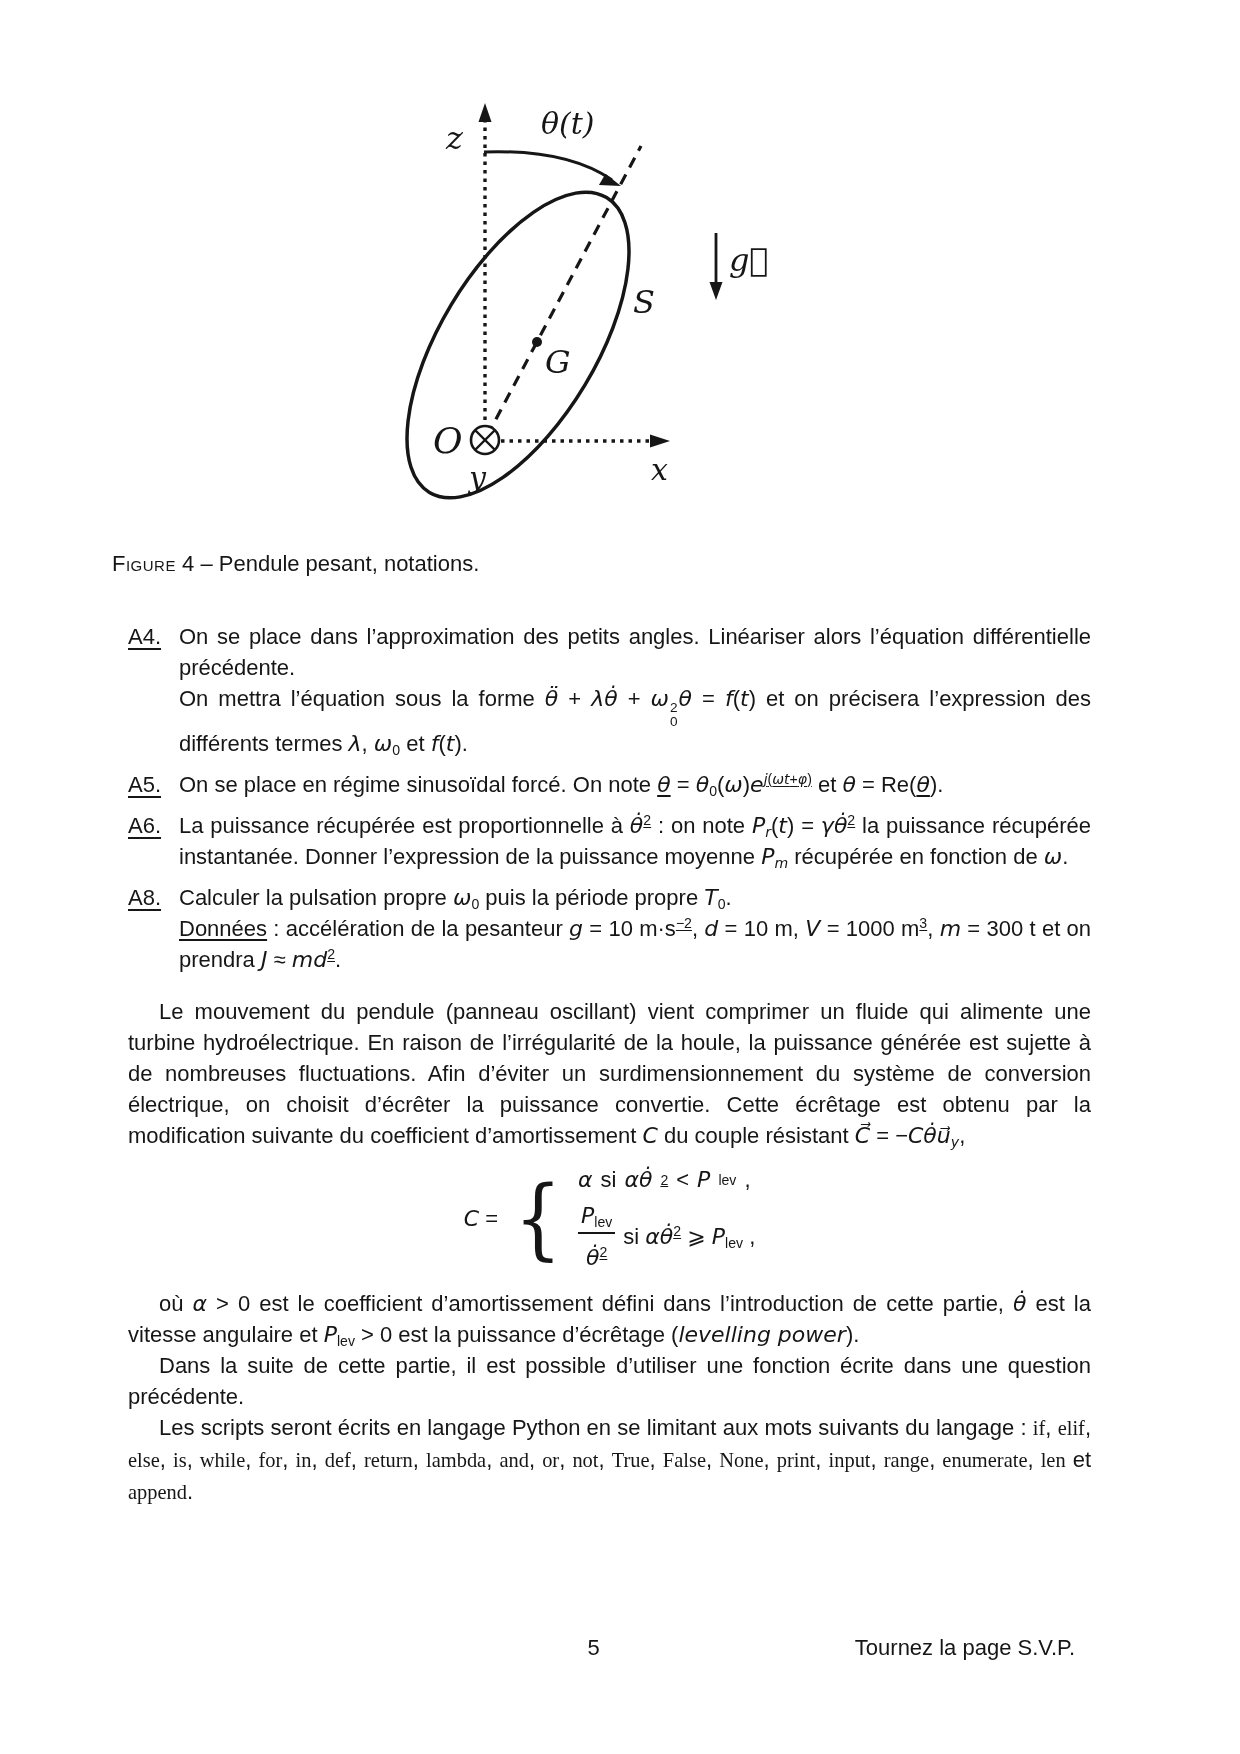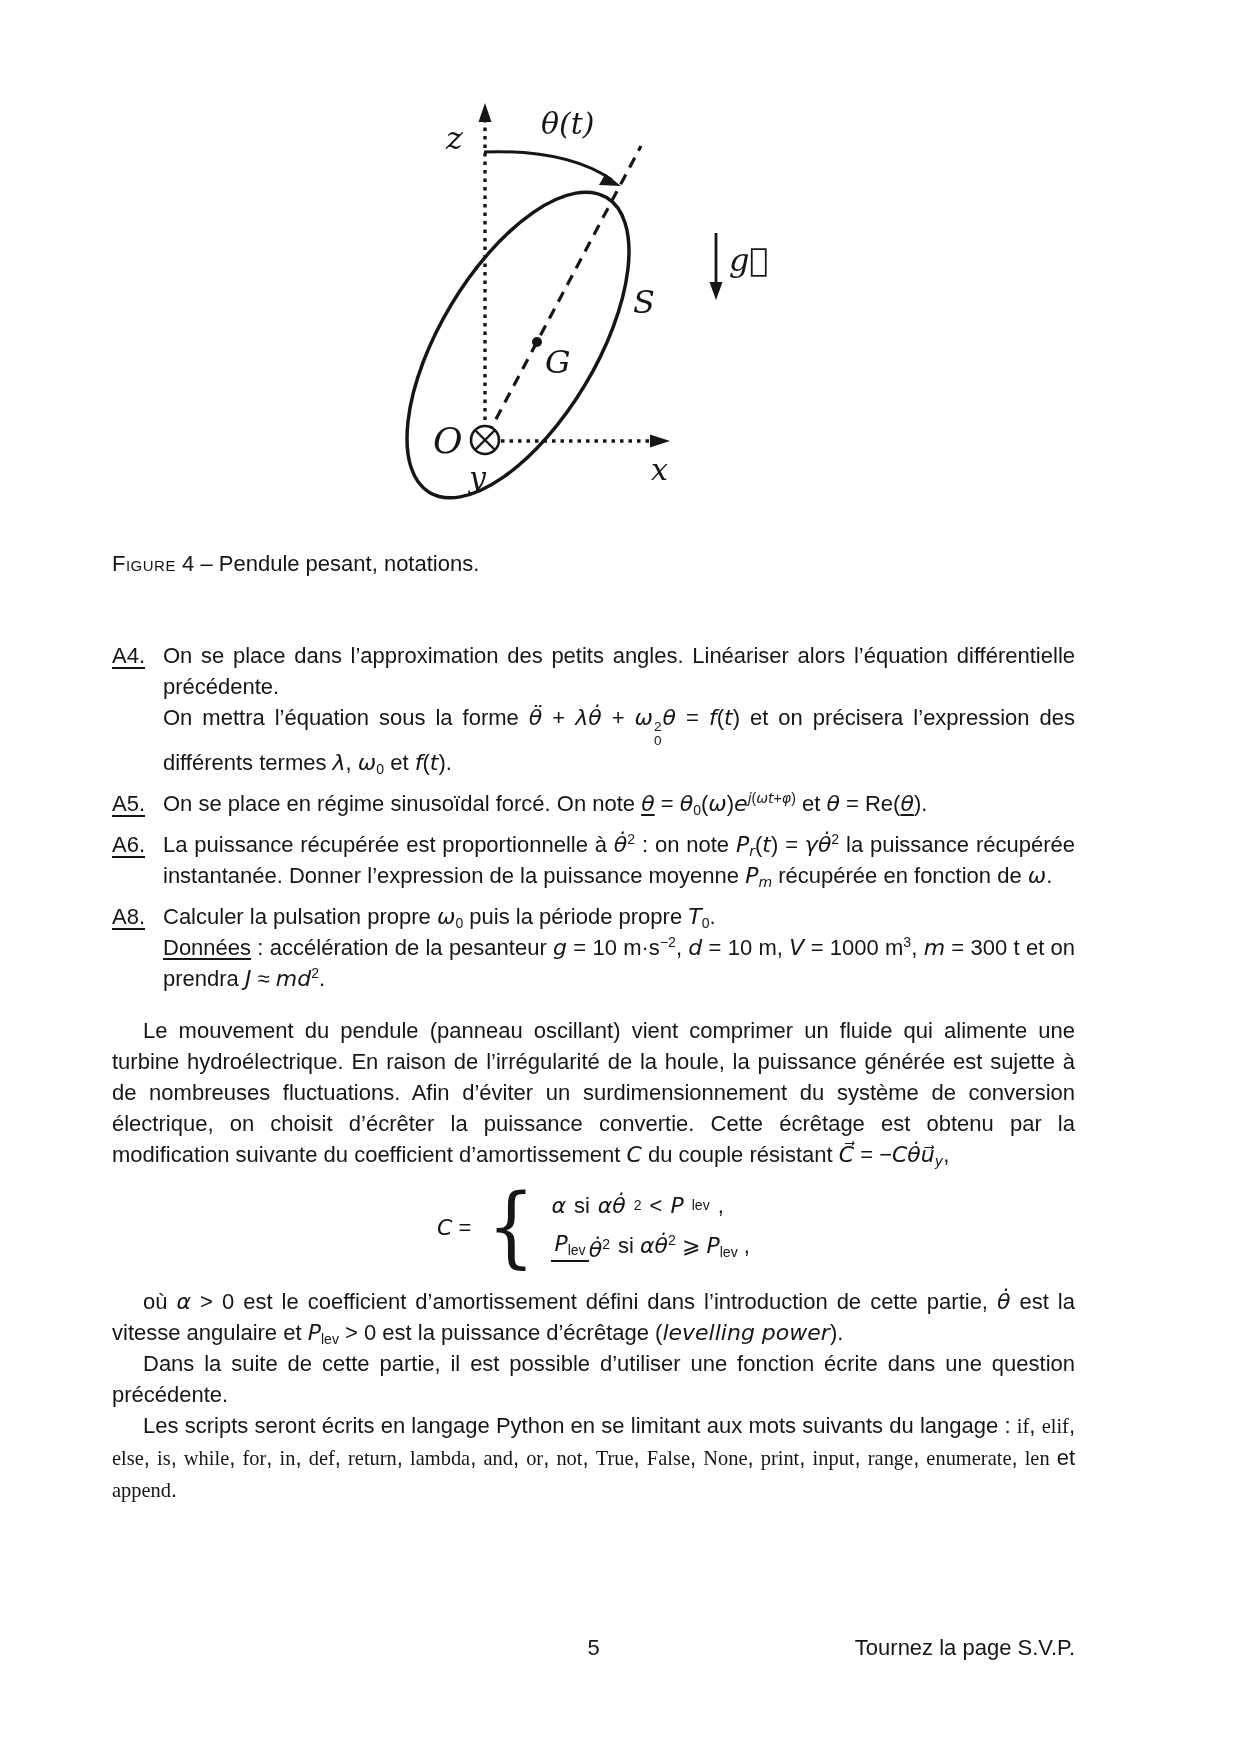--- a/index.html
+++ b/index.html
@@ -11,43 +11,42 @@
     font-family: "Liberation Sans", sans-serif;
     font-size: 22px;
     line-height: 31px;
     overflow: hidden;
   }
   i, .mi {
     font-family: "DejaVu Sans", sans-serif;
     font-style: italic;
   }
   sup, sub { line-height: 0; font-size: 64%; }
-  sup { vertical-align: 0.55em; }
+  sup { vertical-align: 0.55em; text-decoration: underline; }
   sub { vertical-align: -0.25em; }
   u { text-underline-offset: 3px; }
   .stack {
     display: inline-flex; flex-direction: column; align-items: flex-start;
     font-size: 62%; line-height: 1.0; vertical-align: -0.45em; margin: 0 1px;
   }
   code {
     font-family: Liberation Serif, serif;
     font-size: 93%;
   }
   
   .fig-svg { position: absolute; left: 356px; top: 84px; }
   .fig-caption {
     position: absolute; left: 112px; top: 548px; width: 963px;
     text-align: left;
   }
   .sc { font-variant: small-caps; letter-spacing: 0.5px; }
   
   .content {
-    position: absolute; left: 112px; top: 621px; width: 963px;
+    position: absolute; left: 128px; top: 621px; width: 963px;
     text-align: justify;
-    margin-top: 19px;
   }
   .question { display: flex; margin-bottom: 10px; }
   .qlabel {
     flex: none; width: 51px;
     text-decoration: underline; text-underline-offset: 4px;
   }
   .qbody { flex: 1 1 auto; min-width: 0; }
   .qbody p, .maintext p { margin: 0; }
   .maintext { margin-top: 21px; }
   .maintext p.ind { text-indent: 31px; }
@@ -55,21 +54,21 @@
   .equation {
     display: flex; justify-content: center; align-items: center;
     gap: 12px; margin: 13px 0 15px 0; text-indent: 0;
   }
   .brace {
     font-family: "DejaVu Serif", serif; font-weight: normal;
     font-size: 88px; line-height: 1; transform: scaleX(0.85);
   }
   .cases { display: flex; flex-direction: column; gap: 5px; }
   .case-row { display: flex; align-items: center; gap: 8px; }
-  .frac { display: inline-flex; flex-direction: row; align-items: center; vertical-align: middle; }
+  .frac { display: inline-flex; flex-direction: column; align-items: center; vertical-align: middle; }
   .frac .num { display: block; border-bottom: 2px solid #161616; padding: 0 3px 1px 3px; }
   .frac .den { display: block; padding-top: 8px; }
   
   .footer { position: absolute; left: 112px; top: 1632px; width: 963px; }
   .pagenum { display: block; text-align: center; }
   .turn {
     position: absolute; right: 0; top: 0;
     font-weight: normal;
   }
 </style>

